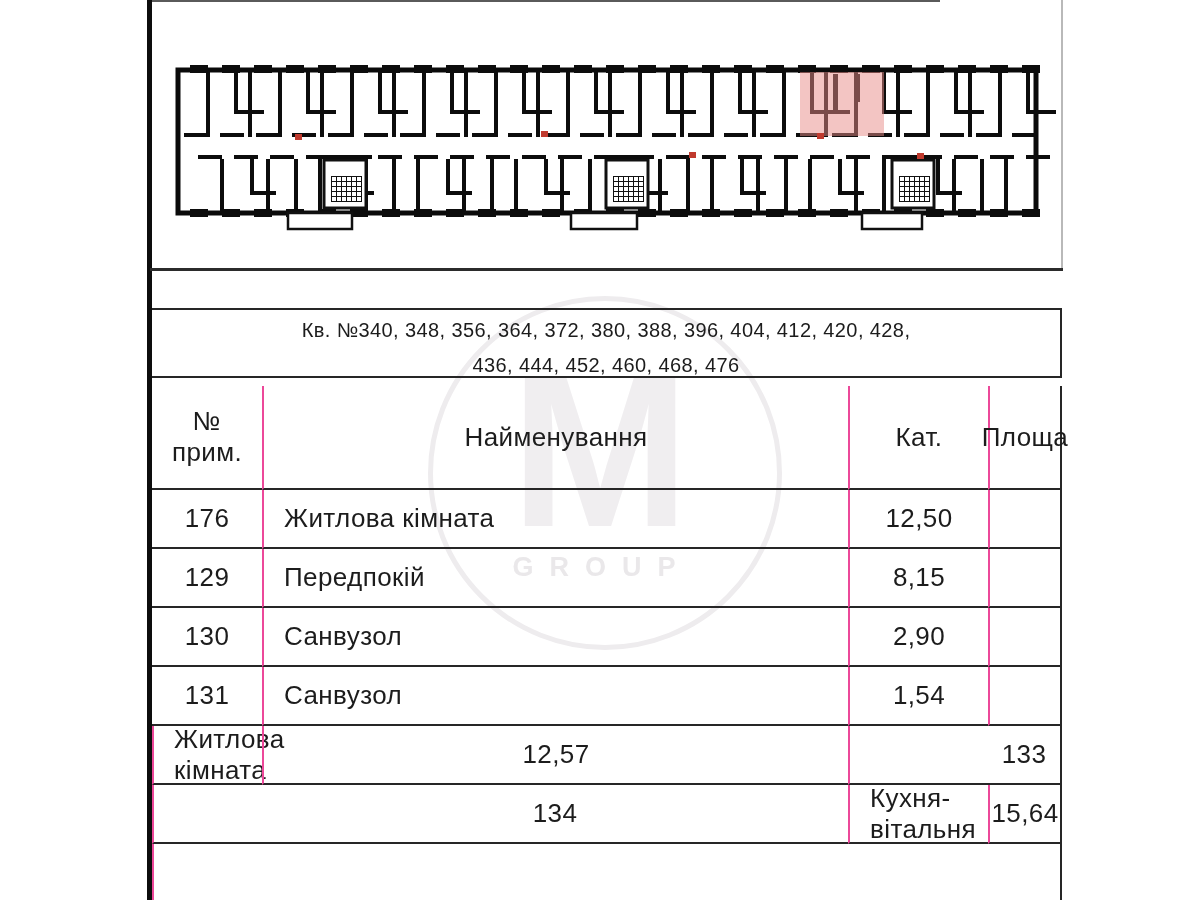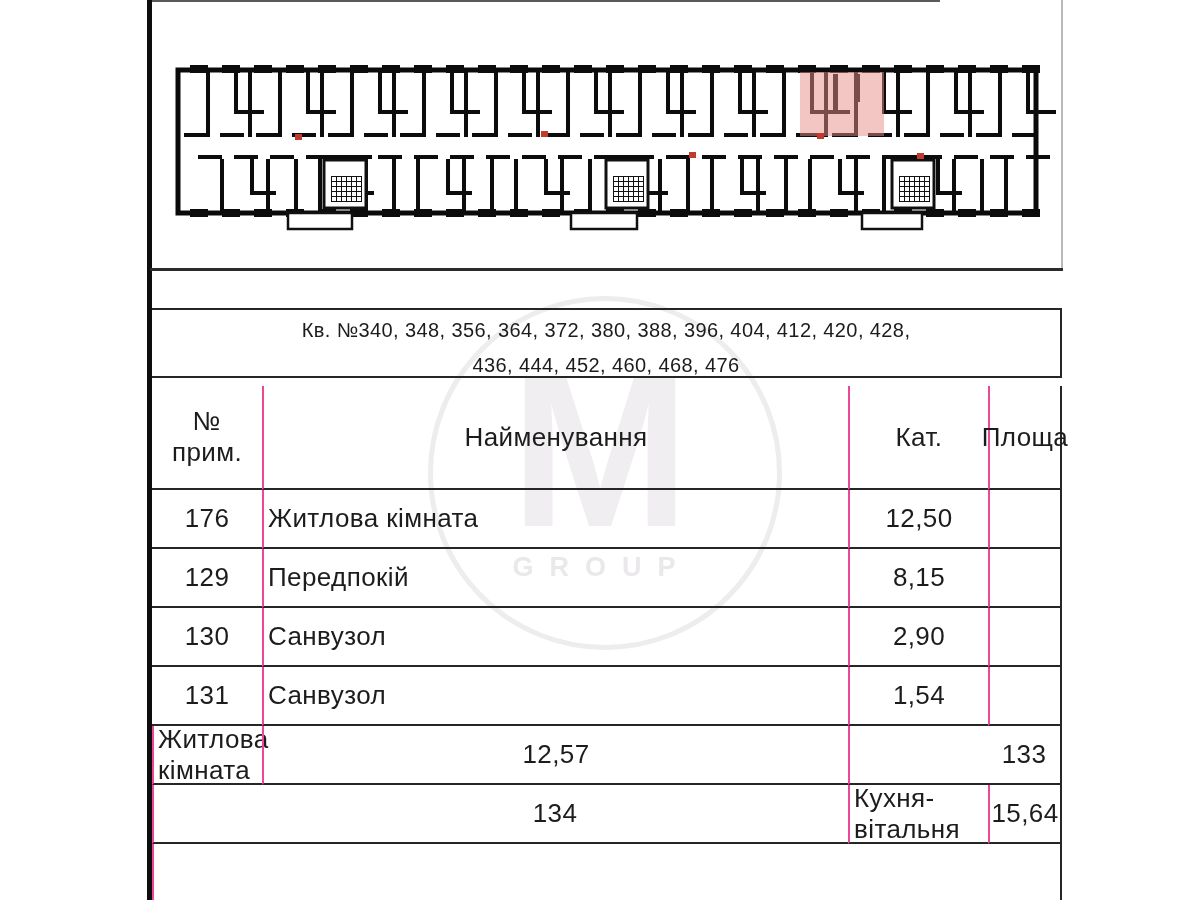--- a/index.html
+++ b/index.html
@@ -25,21 +25,21 @@
         text-align:center;font-size:20px;line-height:35px;padding-top:3px;letter-spacing:0.4px;
         background:transparent;}
   .tbl-grid{position:absolute;z-index:2;left:152px;top:386px;width:910px;
         box-sizing:border-box;border-right:2px solid #262626;
         display:grid;grid-template-columns:110px 586px 140px 72px;
         grid-template-rows:104px repeat(7,59px);background:transparent;}
   .cell{box-sizing:border-box;border-left:2px solid #ec4899;border-bottom:2px solid #262626;
         display:flex;align-items:center;justify-content:center;font-size:26px;letter-spacing:0.4px;}
   .cell.first-col{border-left:none;}
   .cell.head{border-bottom-width:2px;text-align:center;line-height:31px;}
-  .cell.name{justify-content:flex-start;padding-left:4px;}
+  .cell.name{justify-content:flex-start;padding-left:20px;}
   .hdr-two{display:block;}
 </style>
 </head>
 <body>
 
 <div class="page">
 
   <div class="wm wm-circle"></div>
   <div class="wm wm-m">M</div>
   <div class="wm wm-group">GROUP</div>

